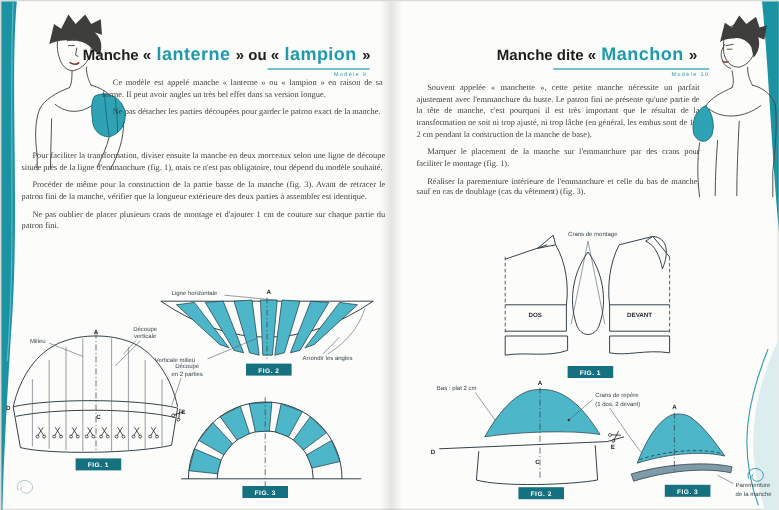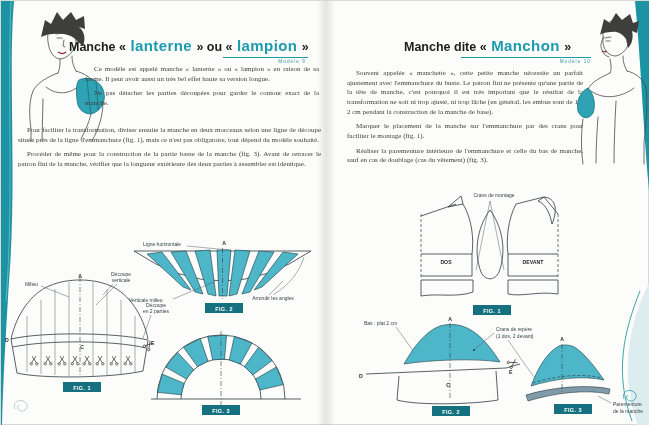--- a/index.html
+++ b/index.html
@@ -68,26 +68,27 @@
     <span class="black">Manche «</span>
     <span class="accent">lanterne</span>
     <span class="black">» ou «</span>
     <span class="accent">lampion</span>
     <span class="black">»</span>
   </div>
   <div class="rule" style="left:222px;top:56px;width:85px;"></div>
   <div class="module" style="left:225px;top:58px;width:80px;text-align:right;">Modèle 9</div>
 
   <div class="body-text" style="left:84px;top:64px;width:234px;">
-    <p>Ce modèle est appelé manche « lanterne » ou « lampion » en raison de sa forme. Il peut avoir aussi un très bel effet haute sa version longue.</p>
-    <p>Ne pas détacher les parties découpées pour garder le contour exact de la manche.</p>
+    <p>Ce modèle est appelé manche « lanterne » ou « lampion » en raison de sa forme. Il peut avoir angles un très bel effet dans sa version longue.</p>
+    <p>Ne pas détacher les parties découpées pour garder le patron exact de la manche.</p>
   </div>
   <div class="body-text" style="left:17px;top:125px;width:303px;">
     <p>Pour faciliter la transformation, diviser ensuite la manche en deux morceaux selon une ligne de découpe située près de la ligne d'emmanchure (fig. 1), mais ce n'est pas obligatoire, tout dépend du modèle souhaité.</p>
     <p>Procéder de même pour la construction de la partie basse de la manche (fig. 3). Avant de retracer le patron fini de la manche, vérifier que la longueur extérieure des deux parties à assembler est identique.</p>
+    <p>Ne pas oublier de placer plusieurs crans de montage et d'ajouter 1 cm de couture sur chaque partie du patron fini.</p>
   </div>
 
   <svg style="left:0;top:238px;" width="324" height="187" viewBox="0 0 324 187">
     <defs>
       <g id="sc" stroke="#333" stroke-width=".7" fill="none">
         <path d="M-2.5,3 L2,-4 M2.5,3 L-2,-4"></path>
         <circle cx="-2.8" cy="3.8" r="1.2"></circle>
           <circle cx="2.8" cy="3.8" r="1.2"></circle>
       </g>
     </defs>
@@ -159,21 +160,21 @@
       <polygon class="teal" points="257.6,108.2 271.1,121.5 251.9,135.9 243.5,127.6"></polygon>
       <polygon class="teal" points="275.4,128 282.4,145.6 259,151 254.6,140"></polygon>
       <path class="dashdot" d="M220,92 L220,166"></path>
       <g class="figbox">
         <rect class="figboxr" x="201" y="166" width="38" height="10"></rect>
         <text class="figboxt" x="220" y="173.5" text-anchor="middle">FIG. 3</text>
       </g>
     </g>
   </svg>
 
-  <div class="title" style="left:403px;top:36px;">
+  <div class="title" style="left:413px;top:36px;">
     <span class="black">Manche dite «</span>
     <span class="accent">Manchon</span>
     <span class="black">»</span>
   </div>
   <div class="rule" style="left:460px;top:56px;width:130px;"></div>
   <div class="module" style="left:505px;top:58px;width:85px;text-align:right;">Modèle 10</div>
 
   <div class="body-text" style="left:346px;top:68px;width:236px;">
     <p>Souvent appelée « manchette », cette petite manche nécessite un parfait ajustement avec l'emmanchure du buste. Le patron fini ne présente qu'une partie de la tête de manche, c'est pourquoi il est très important que le résultat de la transformation ne soit ni trop ajusté, ni trop lâche (en général, les embus sont de 1 à 2 cm pendant la construction de la manche de base).</p>
     <p>Marquer le placement de la manche sur l'emmanchure par des crans pour faciliter le montage (fig. 1).</p>

